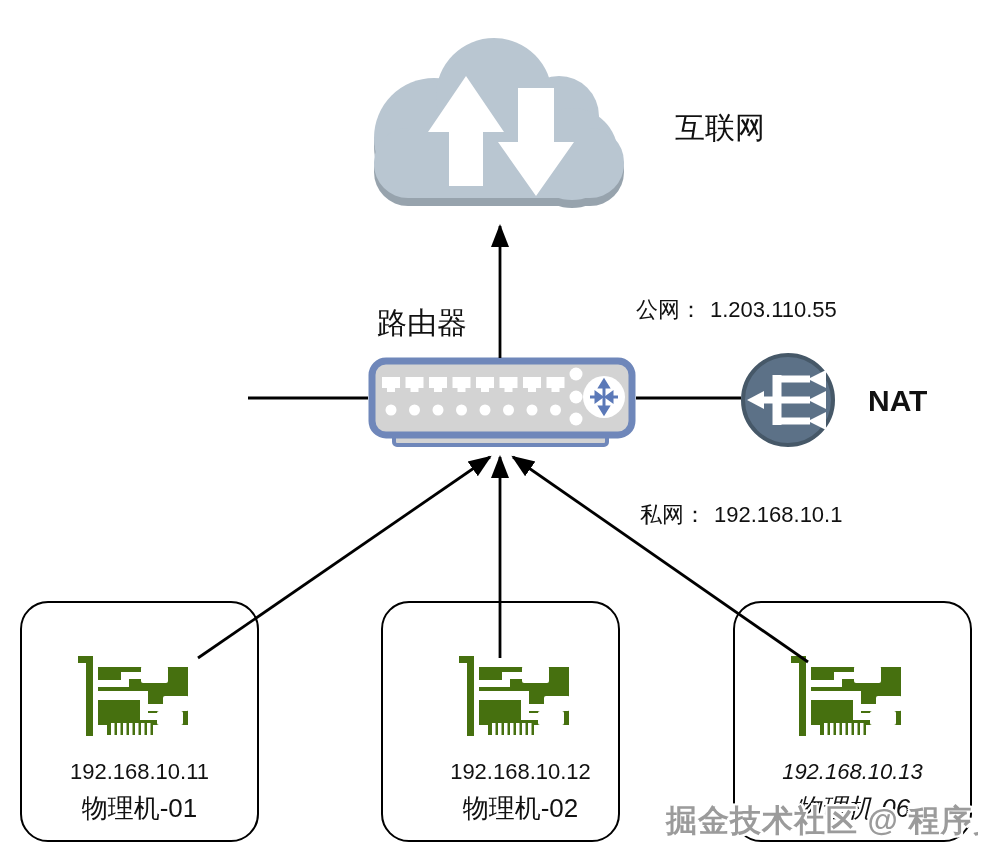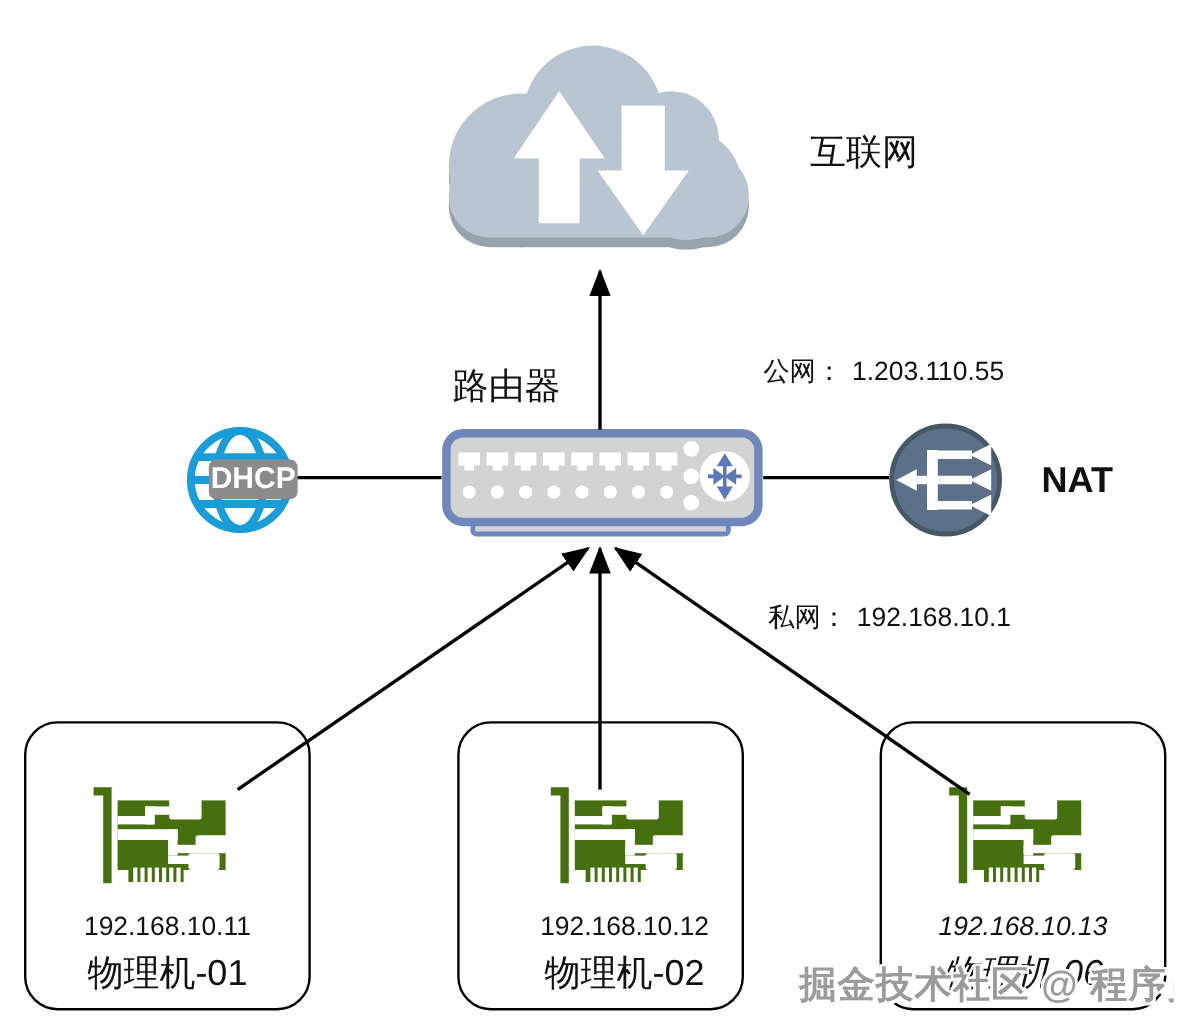--- a/index.html
+++ b/index.html
@@ -16,21 +16,21 @@
   .abs{position:absolute;}
   .label{position:absolute;font-size:30px;color:var(--text);line-height:1.1;white-space:nowrap;}
   .ip-line{position:absolute;font-size:22px;color:var(--text);white-space:nowrap;}
   .ip-line .val{margin-left:8px;}
   .machine-box{
     position:absolute;width:239px;height:241px;background:#fff;
     border:2.5px solid var(--box_border);border-radius:28px;
     display:flex;flex-direction:column;align-items:center;padding-top:50px;
   }
   .machine-ip{font-size:22px;color:var(--text);margin-top:14px;white-space:nowrap;}
-  .machine-name{font-size:30px;color:var(--text);margin-top:6px;white-space:nowrap;}
+  .machine-name{font-size:26px;color:var(--text);margin-top:6px;white-space:nowrap;}
   .dhcp-tag{
     position:absolute;left:20px;top:29px;width:74px;height:33px;
     background:var(--dhcp_tag);border-radius:6px;color:#fff;
     font-size:25px;font-weight:bold;display:flex;align-items:center;justify-content:center;
     letter-spacing:0px;
   }
   .lines-overlay{position:absolute;left:0;top:0;pointer-events:none;}
   .watermark{
     position:absolute;left:666px;top:800px;font-size:31px;font-weight:600;
     color:var(--watermark);white-space:nowrap;z-index:30;letter-spacing:1px;
@@ -123,32 +123,20 @@
           <polygon points="233.5,40 228,36 228,44"></polygon>
         <line x1="250" y1="40" x2="243" y2="40"></line>
           <polygon points="238.5,40 244,36 244,44"></polygon>
         <line x1="236" y1="29" x2="236" y2="51"></line>
         <polygon points="236,23.5 232,30 240,30"></polygon>
           <polygon points="236,56.5 232,50 240,50"></polygon>
       </g>
     </svg>
   </div>
 
-  <div class="abs" style="left:154px;top:354px;width:96px;height:92px;">
-    <svg width="92" height="92" viewBox="0 0 92 92">
-      <g stroke="var(--dhcp_globe,#1a9cd8)" stroke-width="6.5" fill="none">
-        <circle cx="46" cy="46" r="41"></circle>
-        <ellipse cx="46" cy="46" rx="20" ry="41"></ellipse>
-        <line x1="10" y1="27" x2="82" y2="27"></line>
-        <line x1="5" y1="46" x2="87" y2="46"></line>
-        <line x1="10" y1="66" x2="82" y2="66"></line>
-      </g>
-    </svg>
-    <div class="dhcp-tag">DHCP</div>
-  </div>
 
   <div class="abs" style="left:740px;top:352px;width:96px;height:96px;">
     <svg width="96" height="96" viewBox="0 0 96 96">
       <circle cx="48" cy="48" r="45" fill="var(--nat_fill,#5c7187)" stroke="var(--nat_rim,#465868)" stroke-width="4"></circle>
       <g stroke="#fff" fill="#fff">
         <line x1="37" y1="23" x2="37" y2="73" stroke-width="9"></line>
         <line x1="37" y1="48" x2="22" y2="48" stroke-width="7"></line>
         <polygon points="7,48 24,39 24,57" stroke-width="0"></polygon>
         <line x1="37" y1="27" x2="70" y2="27" stroke-width="7"></line>
         <polygon points="68,27 86,18 86,36" stroke-width="0"></polygon>

